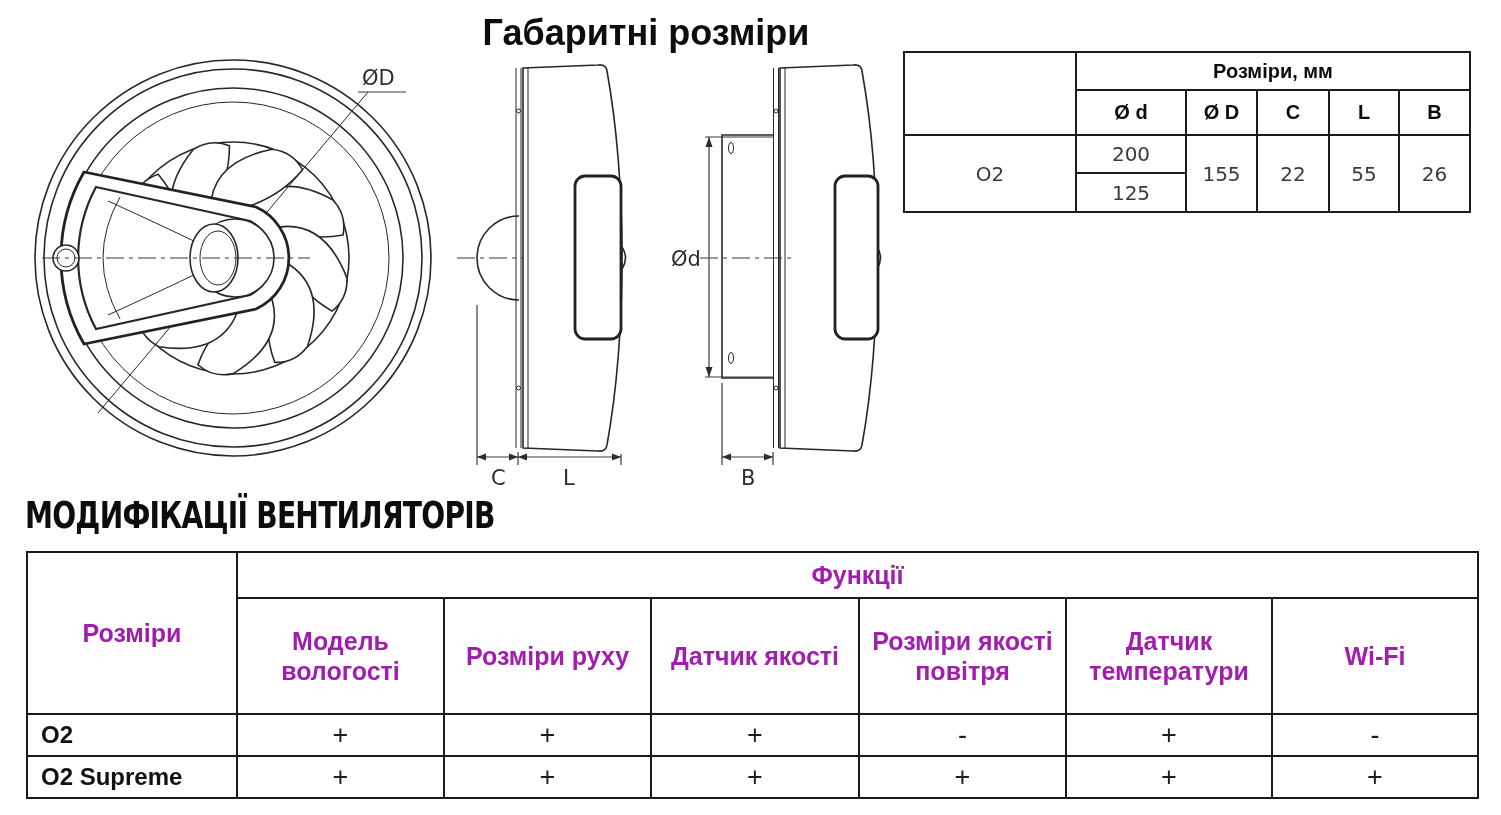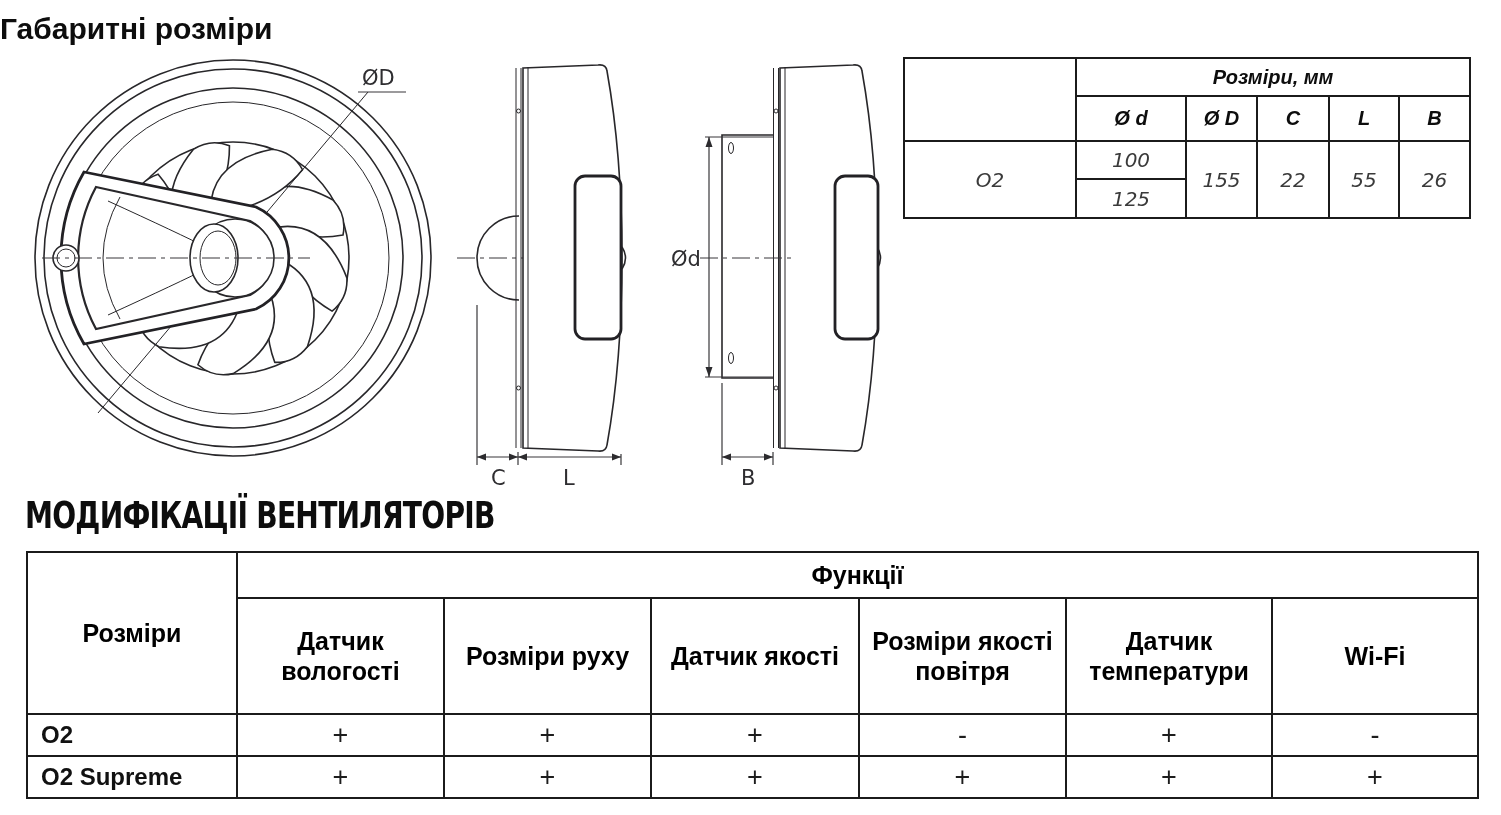--- a/index.html
+++ b/index.html
@@ -2,45 +2,45 @@
 <html><head>
 <meta charset="utf-8">
 <style>
   html,body{margin:0;padding:0;background:#fff;}
   #page{position:relative;width:1501px;height:815px;background:#ffffff;overflow:hidden;
         font-family:"Liberation Sans", sans-serif;color:#111;}
 
   .abs{position:absolute;}
 
   
-  .page-title{left:0;top:12px;width:1292px;text-align:left;
-    font-size:30px;font-weight:bold;color:#0d0d0d;letter-spacing:0px;}
+  .page-title{left:0;top:12px;width:1292px;text-align:center;
+    font-size:36px;font-weight:bold;color:#0d0d0d;letter-spacing:0px;}
   .section-title{left:25px;top:494px;font-size:37px;font-weight:bold;color:#0d0d0d;
     transform:scaleX(0.76);transform-origin:0 50%;white-space:nowrap;letter-spacing:-1px;
     font-family:"DejaVu Sans", sans-serif;}
 
   
   table{border-collapse:collapse;table-layout:fixed;background:#fff;}
   td{border:2px solid #1b1b1b;text-align:center;vertical-align:middle;padding:0;
      overflow:hidden;}
 
   
-  .dims-table{left:903px;top:57px;font-style:italic;}
+  .dims-table{left:903px;top:51px;}
   .dims-table td{font-size:20px;}
   .dims-table .hd{font-weight:bold;color:#0d0d0d;}
   .dims-table .val{font-weight:normal;color:#3a3a3a;font-family:"DejaVu Sans", sans-serif;}
   .dims-table tr.r1 td{height:36px;}
   .dims-table tr.r2 td{height:43px;}
   .dims-table tr.r3 td{height:36px;}
   .dims-table tr.r4 td{height:37px;border-radius:17px;}
 
   
   .mods-table{left:26px;top:551px;}
   .mods-table td{font-size:25px;}
-  .mods-table .hd{font-weight:bold;color:#000000;line-height:30px;padding:2px 6px;}
+  .mods-table .hd{font-weight:bold;color:#a21caf;line-height:30px;padding:2px 6px;}
   .mods-table .model-cell{font-weight:bold;text-align:left;padding-left:13px;font-size:24px;}
   .mods-table .val{font-weight:normal;font-size:27px;color:#1d1d1d;}
   .mods-table tr.hrow1 td{height:40px;}
   .mods-table tr.hrow2 td{height:110px;}
   .mods-table tr.drow td{height:40px;}
 
   
   svg{position:absolute;overflow:visible;}
   .ln{fill:none;stroke:#28272a;stroke-width:1.6;}
   .ln-thin{fill:none;stroke:#28272a;stroke-width:1;}
@@ -215,21 +215,21 @@
     </tr>
     <tr class="r2">
       <td class="hd">Ø d</td>
       <td class="hd">Ø D</td>
       <td class="hd">C</td>
       <td class="hd">L</td>
       <td class="hd">B</td>
     </tr>
     <tr class="r3">
       <td rowspan="2" class="val">O2</td>
-      <td class="val">100</td>
+      <td class="val">200</td>
       <td rowspan="2" class="val">155</td>
       <td rowspan="2" class="val">22</td>
       <td rowspan="2" class="val">55</td>
       <td rowspan="2" class="val">26</td>
     </tr>
     <tr class="r4">
       <td class="val">125</td>
     </tr>
   </tbody>
     </table>
@@ -243,21 +243,21 @@
         <col style="width:207px">
         <col style="width:206px">
       <col style="width:206px">
     </colgroup>
     <tbody>
         <tr class="hrow1">
       <td rowspan="2" class="hd">Розміри</td>
       <td colspan="6" class="hd">Функції</td>
     </tr>
     <tr class="hrow2">
-      <td class="hd">Датчик вологості</td>
+      <td class="hd">Модель вологості</td>
       <td class="hd">Розміри руху</td>
       <td class="hd">Датчик якості</td>
       <td class="hd">Розміри якості повітря</td>
       <td class="hd">Датчик температури</td>
       <td class="hd">Wi-Fi</td>
     </tr>
     <tr class="drow">
       <td class="model-cell">O2</td>
       <td class="val">+</td>
       <td class="val">+</td>

